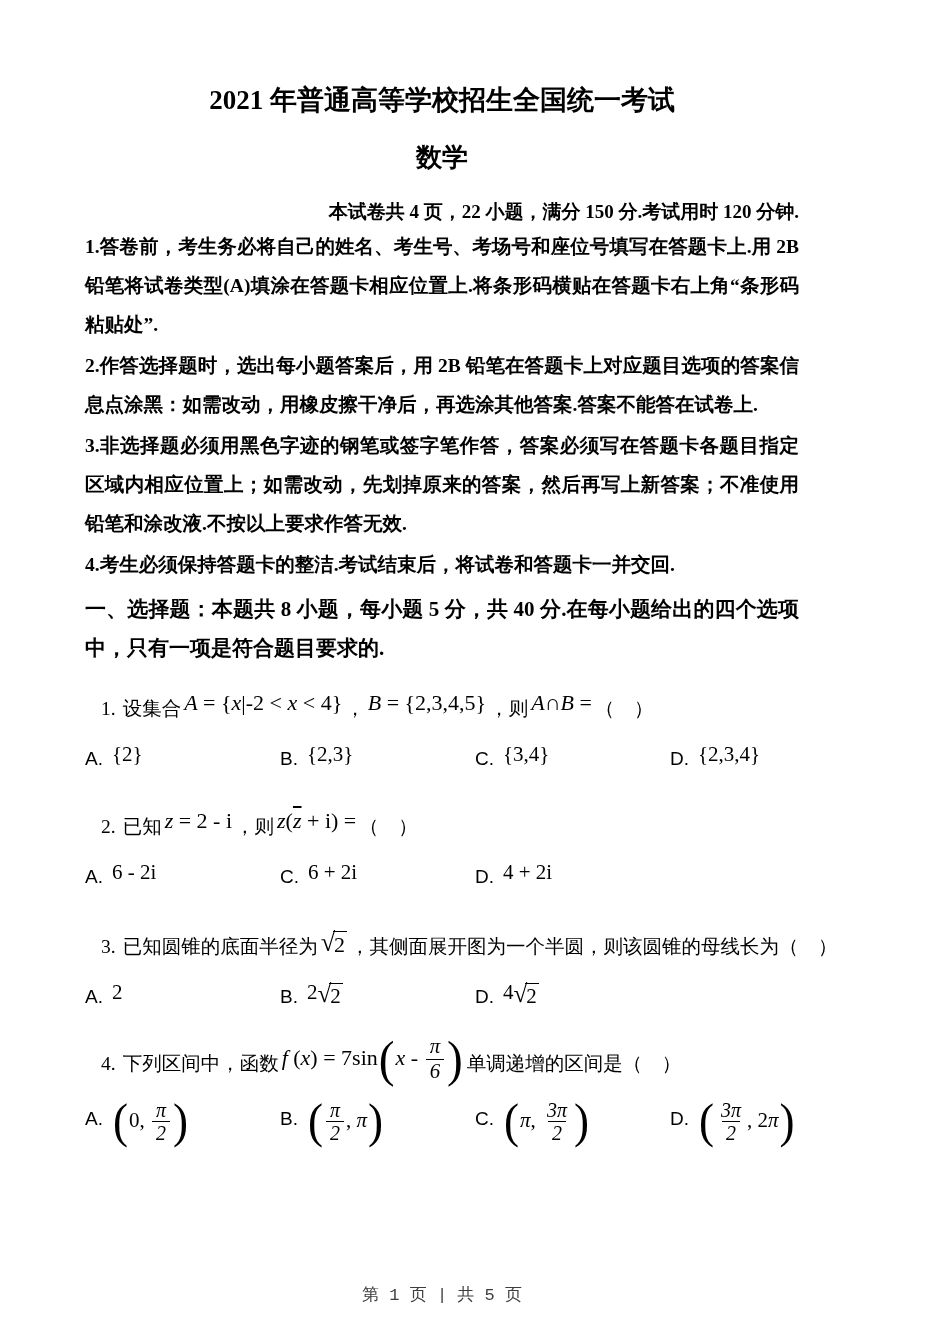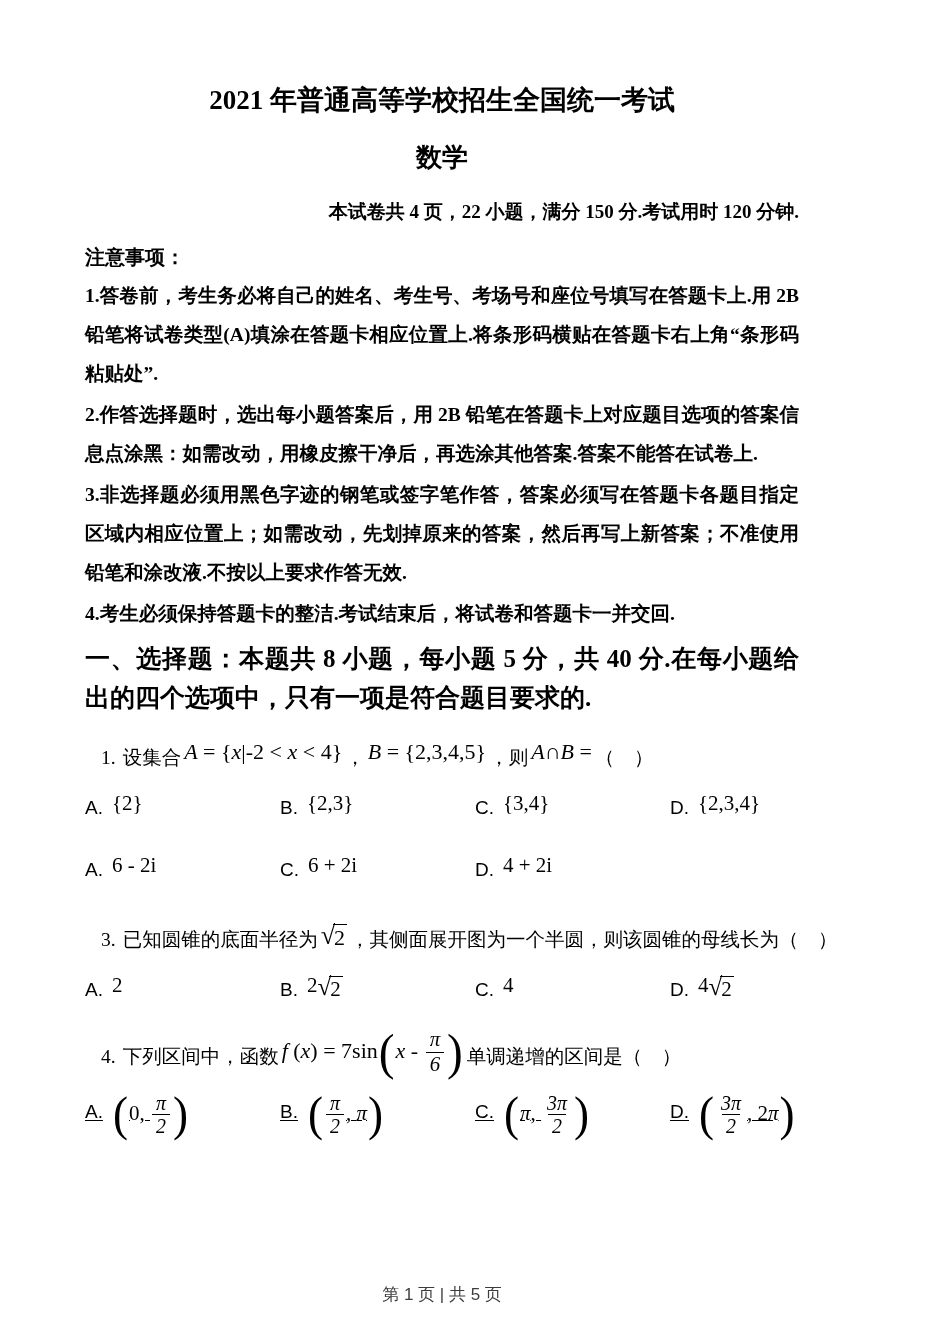--- a/index.html
+++ b/index.html
@@ -11,21 +11,21 @@
     overflow:hidden;
   }
   .content{padding:84px 85px 0 85px;}
 
   .title{margin:0;text-align:center;font-size:27px;font-weight:700;line-height:1.25;}
   .subject{margin:24px 0 0;text-align:center;font-size:26px;font-weight:700;line-height:1.2;}
   .meta{margin:26px 0 0;text-align:right;font-size:19px;font-weight:700;}
 
   .notice-head{margin:15px 0 0;font-size:20px;font-weight:700;line-height:34px;}
   .notice-item{margin:2px 0 0;font-size:19.5px;font-weight:700;line-height:39px;text-align:justify;}
-  .section-head{margin:6px 0 0;font-size:25px;font-weight:700;line-height:39px;text-align:justify;}
+  .section-head{margin:6px 0 0;font-size:21px;font-weight:700;line-height:39px;text-align:justify;}
 
   .question{margin-top:18px;}
   .q2{margin-top:34px;}
   .q3{margin-top:36px;}
   .q4{margin-top:28px;}
   .stem{margin:16px;font-size:19.5px;line-height:34px;white-space:nowrap;}
   .qnum{margin-right:7px;}
   .cn{font-weight:400;}
 
   .math{font-size:22px;}
@@ -40,45 +40,44 @@
 
   .frac{display:inline-flex;flex-direction:column;align-items:center;vertical-align:middle;
         line-height:1.05;font-size:0.95em;font-style:italic;margin:0 2px;}
   .frac .num{padding:0 4px 1px;}
   .frac .den{border-top:1.6px solid #000;padding:1px 4px 0;}
 
   .bigp{display:inline-block;font-size:2.15em;font-weight:400;line-height:1;
         vertical-align:middle;transform:scaleY(1.08);margin:0 1px;}
 
   .options{display:grid;grid-template-columns:195px 195px 195px auto;margin-top:12px;align-items:center;}
-  .q4 .options{margin-top:6px;text-decoration:underline;}
+  .q4 .options{margin-top:6px;}
   .option{white-space:nowrap;}
   .opt-label{font-family:"Liberation Sans","DejaVu Sans",sans-serif;font-size:19px;}
   .opt-val{font-size:21px;margin-left:9px;vertical-align:4px;}
   .q4 .opt-val{vertical-align:middle;}
 
   .page-footer{
     position:absolute;left:0;right:0;bottom:38px;
     text-align:center;
-    font-family:Liberation Sans, sans-serif;
+    font-family:Liberation Mono, monospace;
     font-size:17px;color:#3d3d3d;
   }
 </style>
 </head>
 <body>
 
 <div class="page">
   <div class="content">
 
     <h1 class="title">2021 年普通高等学校招生全国统一考试</h1>
     <h2 class="subject">数学</h2>
     <p class="meta">本试卷共 4 页，22 小题，满分 150 分.考试用时 120 分钟.</p>
 
     <section>
-      <p class="notice-head">注意事项：</p>
       <p class="notice-item">1.答卷前，考生务必将自己的姓名、考生号、考场号和座位号填写在答题卡上.用 2B 铅笔将试卷类型(A)填涂在答题卡相应位置上.将条形码横贴在答题卡右上角“条形码粘贴处”.</p>
       <p class="notice-item">2.作答选择题时，选出每小题答案后，用 2B 铅笔在答题卡上对应题目选项的答案信息点涂黑：如需改动，用橡皮擦干净后，再选涂其他答案.答案不能答在试卷上.</p>
       <p class="notice-item">3.非选择题必须用黑色字迹的钢笔或签字笔作答，答案必须写在答题卡各题目指定区域内相应位置上；如需改动，先划掉原来的答案，然后再写上新答案；不准使用铅笔和涂改液.不按以上要求作答无效.</p>
       <p class="notice-item">4.考生必须保持答题卡的整洁.考试结束后，将试卷和答题卡一并交回.</p>
     </section>
 
     <p class="section-head">一、选择题：本题共 8 小题，每小题 5 分，共 40 分.在每小题给出的四个选项中，只有一项是符合题目要求的.</p>
 
     <div class="question q1">
       <p class="stem">
@@ -86,41 +85,43 @@
       </p>
       <div class="options">
         <div class="option"><span class="opt-label">A.</span><span class="opt-val math"><span class="mt">{2}</span></span></div>
         <div class="option"><span class="opt-label">B.</span><span class="opt-val math"><span class="mt">{2,3}</span></span></div>
         <div class="option"><span class="opt-label">C.</span><span class="opt-val math"><span class="mt">{3,4}</span></span></div>
         <div class="option"><span class="opt-label">D.</span><span class="opt-val math"><span class="mt">{2,3,4}</span></span></div>
       </div>
     </div>
 
     <div class="question q2">
+      <p class="stem">
+        <span class="qnum">2.</span><span class="cn">已知</span><span class="math"><span class="mt mi">z</span><span class="mt"> = 2 - i</span></span><span class="cn">，则</span><span class="math"><span class="mt mi">z</span><span class="mt">(</span><span class="obar">z</span><span class="mt"> + i) =</span></span><span class="cn">（　）</span>
+      </p>
       <div class="options">
         <div class="option"><span class="opt-label">A.</span><span class="opt-val math"><span class="mt">6 - 2i</span></span></div>
         <div class="option"><span class="opt-label">C.</span><span class="opt-val math"><span class="mt">6 + 2i</span></span></div>
         <div class="option"><span class="opt-label">D.</span><span class="opt-val math"><span class="mt">4 + 2i</span></span></div>
       </div>
     </div>
 
     <div class="question q3">
       <p class="stem">
         <span class="qnum">3.</span><span class="cn">已知圆锥的底面半径为</span><span class="math"><span class="sqrt">
               <span class="sqrt-sign">√</span>
               <span class="sqrt-body">2</span>
             </span></span><span class="cn">，其侧面展开图为一个半圆，则该圆锥的母线长为（　）</span>
       </p>
       <div class="options">
         <div class="option"><span class="opt-label">A.</span><span class="opt-val math"><span class="mt">2</span></span></div>
         <div class="option"><span class="opt-label">B.</span><span class="opt-val math"><span class="mt">2</span><span class="sqrt">
                 <span class="sqrt-sign">√</span>
                 <span class="sqrt-body">2</span>
               </span></span></div>
-        <div class="option"><span class="opt-label">C.</span><span class="opt-val math"><span class="mt">4</span></span></div>
         <div class="option"><span class="opt-label">D.</span><span class="opt-val math"><span class="mt">4</span><span class="sqrt">
                 <span class="sqrt-sign">√</span>
                 <span class="sqrt-body">2</span>
               </span></span></div>
       </div>
     </div>
 
     <div class="question q4">
       <p class="stem">
         <span class="qnum">4.</span><span class="cn">下列区间中，函数</span><span class="math"><span class="mt mi">f</span><span class="mt"> (</span><span class="mt mi">x</span><span class="mt">) = 7sin</span><span class="bigp">(</span><span class="mt mi">x</span><span class="mt"> - </span><span class="frac">

